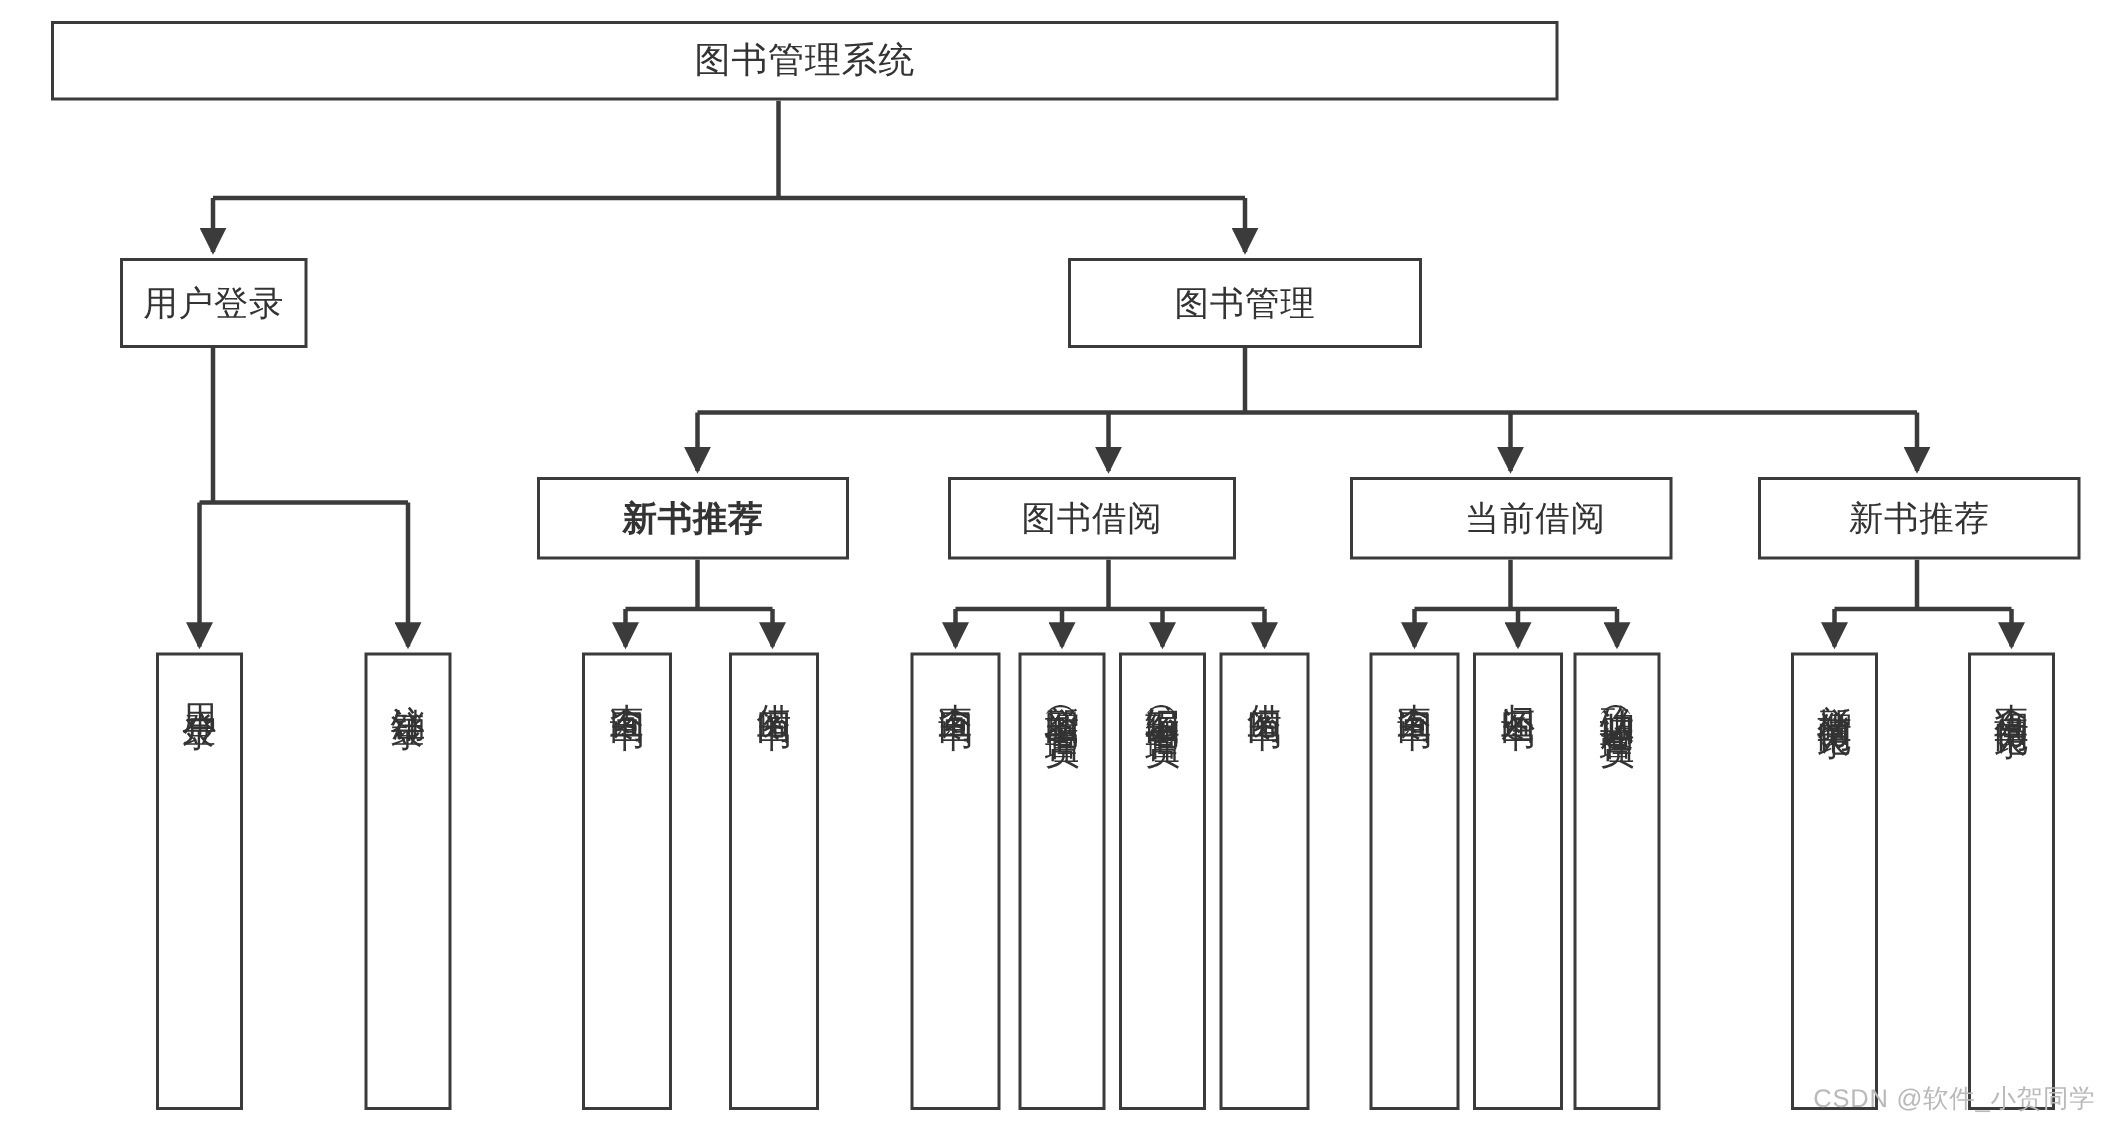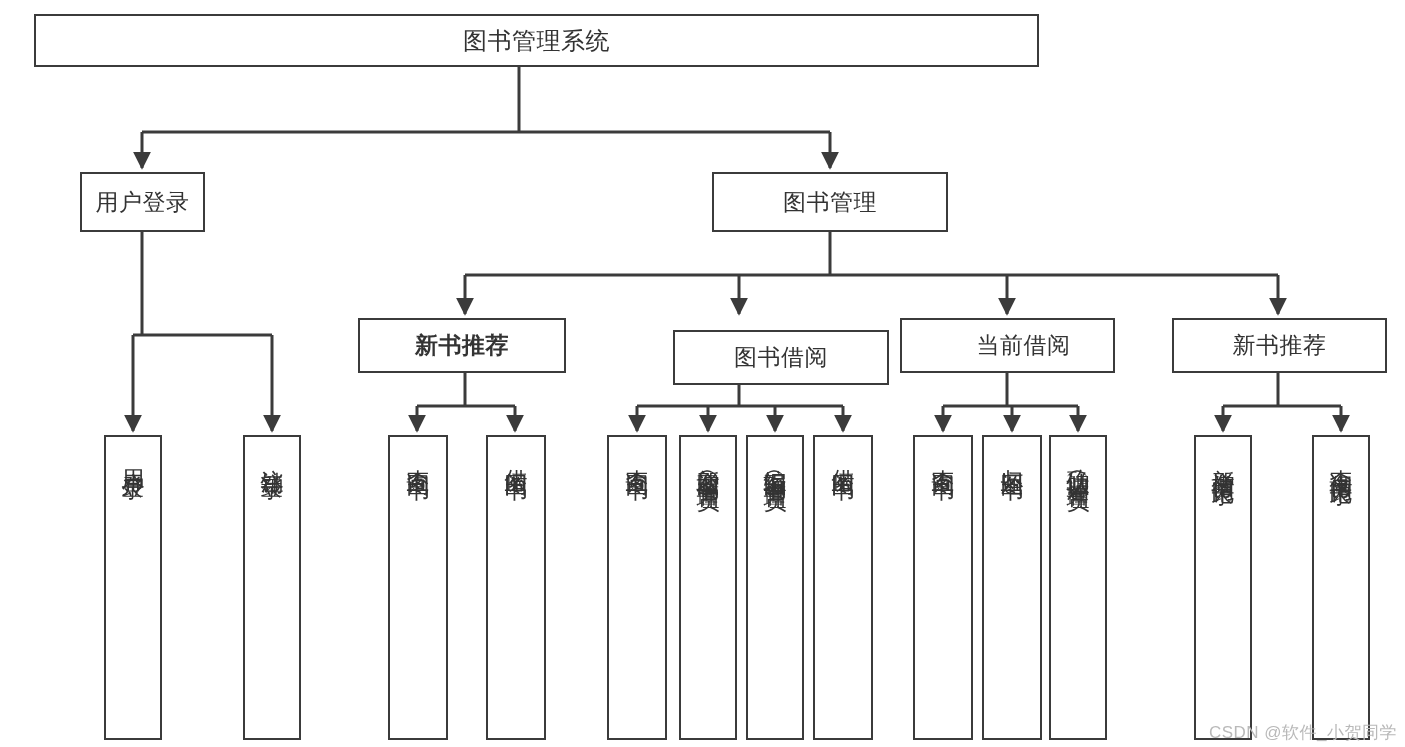--- a/index.html
+++ b/index.html
@@ -138,21 +138,21 @@
   <div class="node horiz" style="left:80px; top:172px; width:125px; height:60px;">
     <span class="label">用户登录</span>
   </div>
   <div class="node horiz" style="left:712px; top:172px; width:236px; height:60px;">
     <span class="label">图书管理</span>
   </div>
 
   <div class="node horiz" style="left:358px; top:318px; width:208px; height:55px;font-weight:bold;">
     <span class="label">新书推荐</span>
   </div>
-  <div class="node horiz" style="left:632px; top:330px; width:216px; height:55px;margin-left:41px;">
+  <div class="node horiz" style="left:632px; top:318px; width:192px; height:55px;">
     <span class="label">图书借阅</span>
   </div>
   <div class="node horiz" style="left:900px; top:318px; width:215px; height:55px;padding-left:32px;">
     <span class="label">当前借阅</span>
   </div>
   <div class="node horiz" style="left:1172px; top:318px; width:215px; height:55px;">
     <span class="label">新书推荐</span>
   </div>
 
   <div class="node vert" style="left:104px; top:435px; width:58px; height:305px;">

